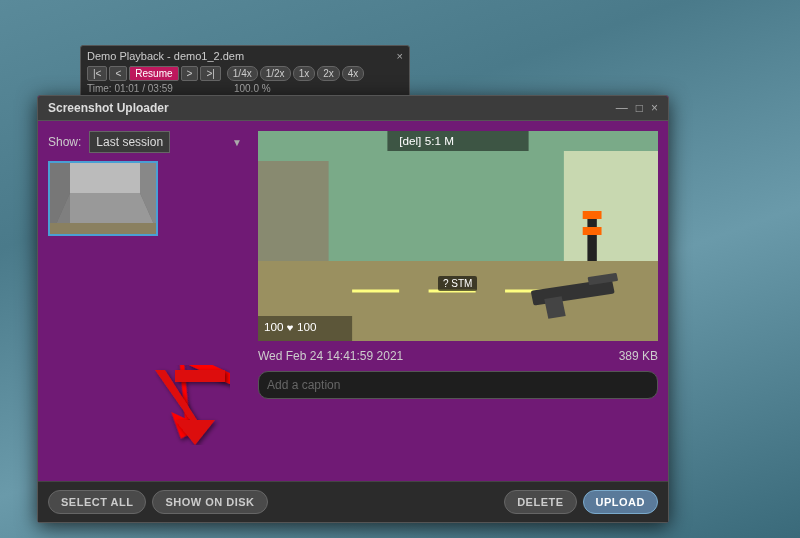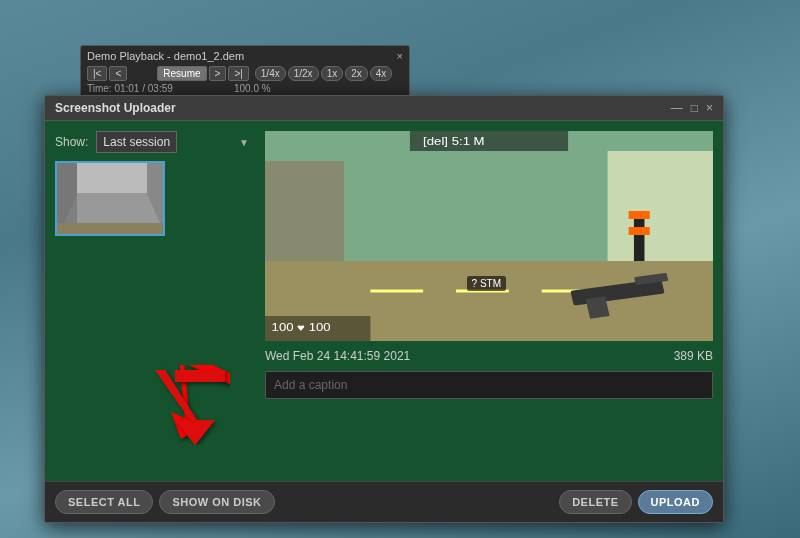--- a/index.html
+++ b/index.html
@@ -51,23 +51,22 @@
     .demo-btn {
       background: #444;
       border: 1px solid #666;
       color: #ccc;
       padding: 1px 5px;
       font-size: 10px;
       cursor: pointer;
       border-radius: 2px;
     }
     .demo-btn.resume {
-      background: #737373;
+      background: #be185d;
       color: #fff;
-      margin-left: 28px;
     }
     .demo-speed {
       display: flex;
       gap: 2px;
       margin-left: 4px;
     }
     .speed-btn {
       background: #444;
       border: 1px solid #666;
       color: #ccc;
@@ -79,23 +78,23 @@
     .demo-time {
       color: #aaa;
       font-size: 10px;
       margin-top: 2px;
     }
 
     
     .uploader-window {
       position: absolute;
       top: 95px;
-      left: 44px;
-      width: 680px;
-      background: #14532d;
+      left: 37px;
+      width: 632px;
+      background: #701a75;
       border: 1px solid #555;
       border-radius: 3px;
       z-index: 20;
       box-shadow: 0 4px 20px rgba(0,0,0,0.7);
     }
 
     .window-titlebar {
       display: flex;
       justify-content: space-between;
       align-items: center;
@@ -254,21 +253,21 @@
       font-size: 12px;
     }
 
     .caption-input {
       width: 100%;
       background: #1e1e1e;
       border: 1px solid #555;
       color: #888;
       padding: 6px 8px;
       font-size: 12px;
-      border-radius: 2px;
+      border-radius: 10px;
       outline: none;
     }
     .caption-input::placeholder {
       color: #666;
     }
 
     .spoiler-row {
       display: flex;
       align-items: center;
       gap: 6px;

